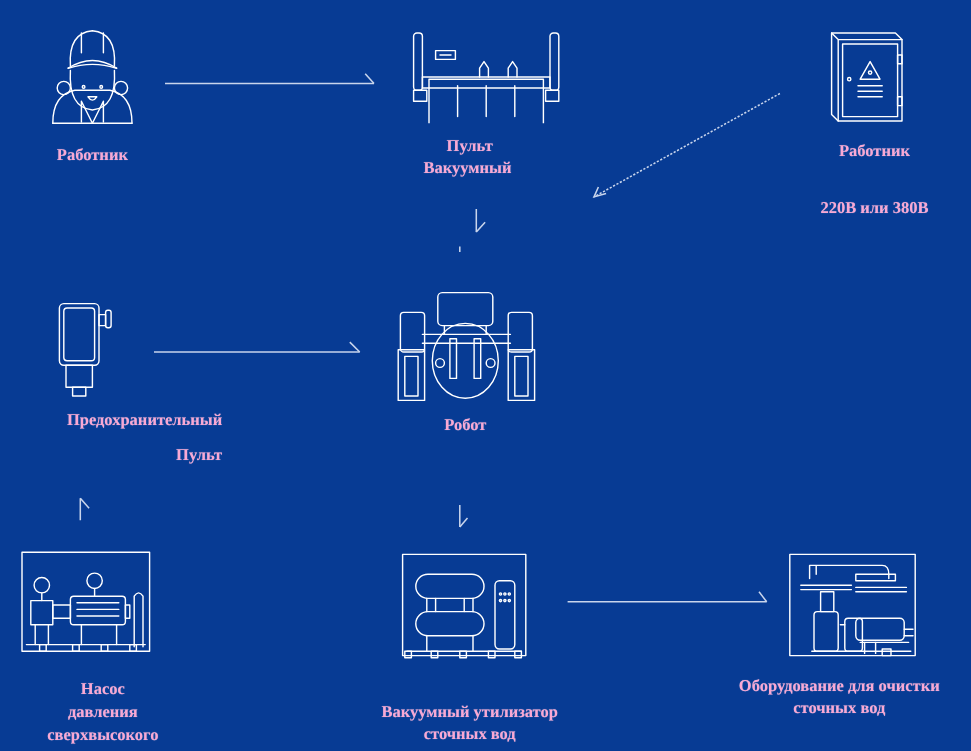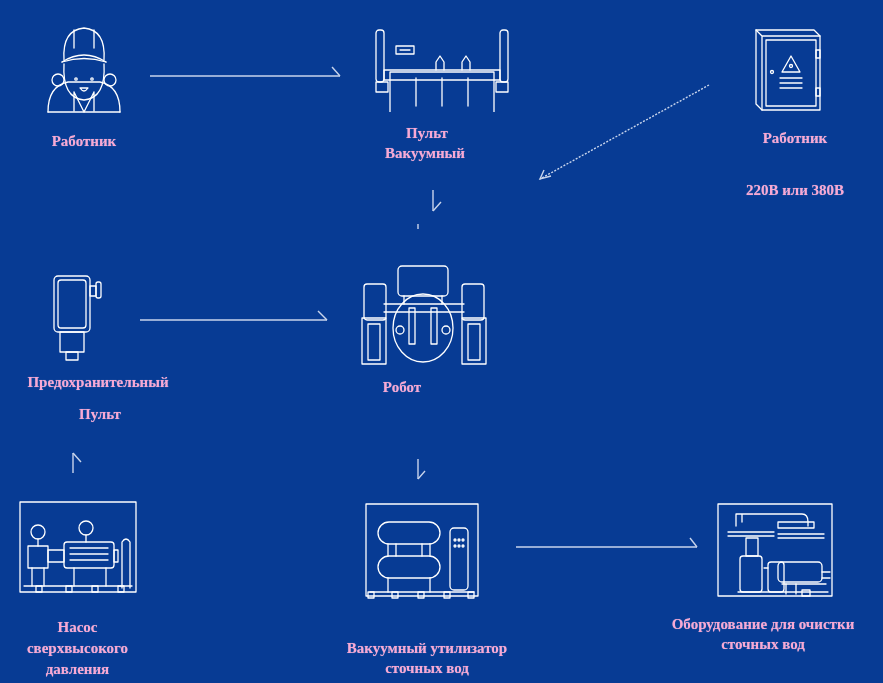--- a/index.html
+++ b/index.html
@@ -134,21 +134,21 @@
 <div class="icon" style="left:52px; top:272px;">
   <svg width="52" height="90" viewBox="0 0 52 90">
     <rect x="2" y="4" width="36" height="56" rx="4"></rect>
     <rect x="6" y="8" width="28" height="48" rx="3"></rect>
     <rect x="38" y="14" width="6" height="10"></rect>
     <rect x="44" y="10" width="5" height="16" rx="2"></rect>
     <rect x="8" y="60" width="24" height="20"></rect>
     <rect x="14" y="80" width="12" height="8"></rect>
   </svg>
 </div>
-<div class="node-label" style="left:8px; top:372px; width:180px; text-align:center;">
+<div class="node-label" style="left:22px; top:372px; width:180px; text-align:right;">
   <div>Предохранительный</div>
   <div style="margin-top:12px; padding-left:4px;">Пульт</div>
 </div>
 
 <div class="icon" style="left:360px; top:264px;">
   <svg width="128" height="104" viewBox="0 0 128 104">
     <rect x="38" y="2" width="50" height="30" rx="4"></rect>
     <path d="M44 32 L44 40 M82 32 L82 40"></path>
     <line x1="24" y1="40" x2="104" y2="40"></line>
     <line x1="24" y1="48" x2="104" y2="48"></line>
@@ -158,21 +158,21 @@
     <rect x="8" y="60" width="12" height="36"></rect>
     <rect x="102" y="54" width="24" height="46"></rect>
     <rect x="108" y="60" width="12" height="36"></rect>
     <ellipse cx="63" cy="64" rx="30" ry="34"></ellipse>
     <rect x="49" y="44" width="6" height="36"></rect>
     <rect x="71" y="44" width="6" height="36"></rect>
     <circle cx="40" cy="66" r="4"></circle>
     <circle cx="86" cy="66" r="4"></circle>
   </svg>
 </div>
-<div class="node-label" style="left:352px; top:377px; width:100px;">
+<div class="node-label" style="left:373px; top:377px; width:100px;">
   <div>Робот</div>
 </div>
 
 <div class="icon" style="left:18px; top:500px;">
   <svg width="120" height="96" viewBox="0 0 120 96">
     <rect x="2" y="2" width="116" height="90"></rect>
     <circle cx="20" cy="32" r="7"></circle>
     <line x1="20" y1="39" x2="20" y2="46"></line>
     <circle cx="68" cy="28" r="7"></circle>
     <line x1="68" y1="35" x2="68" y2="42"></line>
@@ -188,24 +188,24 @@
     <line x1="26" y1="68" x2="26" y2="86"></line>
     <line x1="56" y1="68" x2="56" y2="86"></line>
     <line x1="88" y1="68" x2="88" y2="86"></line>
     <line x1="6" y1="86" x2="114" y2="86"></line>
     <rect x="18" y="86" width="6" height="6"></rect>
     <rect x="48" y="86" width="6" height="6"></rect>
     <rect x="74" y="86" width="6" height="6"></rect>
     <rect x="100" y="86" width="6" height="6"></rect>
   </svg>
 </div>
-<div class="node-label" style="left:10px; top:617px; width:135px; line-height:21px;">
+<div class="node-label" style="left:26px; top:617px; width:135px; line-height:21px;">
   <div>Насос</div>
+  <div>давления</div>
   <div>сверхвысокого</div>
-  <div>давления</div>
 </div>
 
 <div class="icon" style="left:364px; top:500px;">
   <svg width="116" height="100" viewBox="0 0 116 100">
     <rect x="2" y="4" width="112" height="92"></rect>
     <rect x="14" y="22" width="62" height="22" rx="11"></rect>
     <rect x="14" y="56" width="62" height="22" rx="11"></rect>
     <line x1="24" y1="44" x2="24" y2="56"></line>
     <line x1="32" y1="44" x2="32" y2="56"></line>
     <line x1="58" y1="44" x2="58" y2="56"></line>

